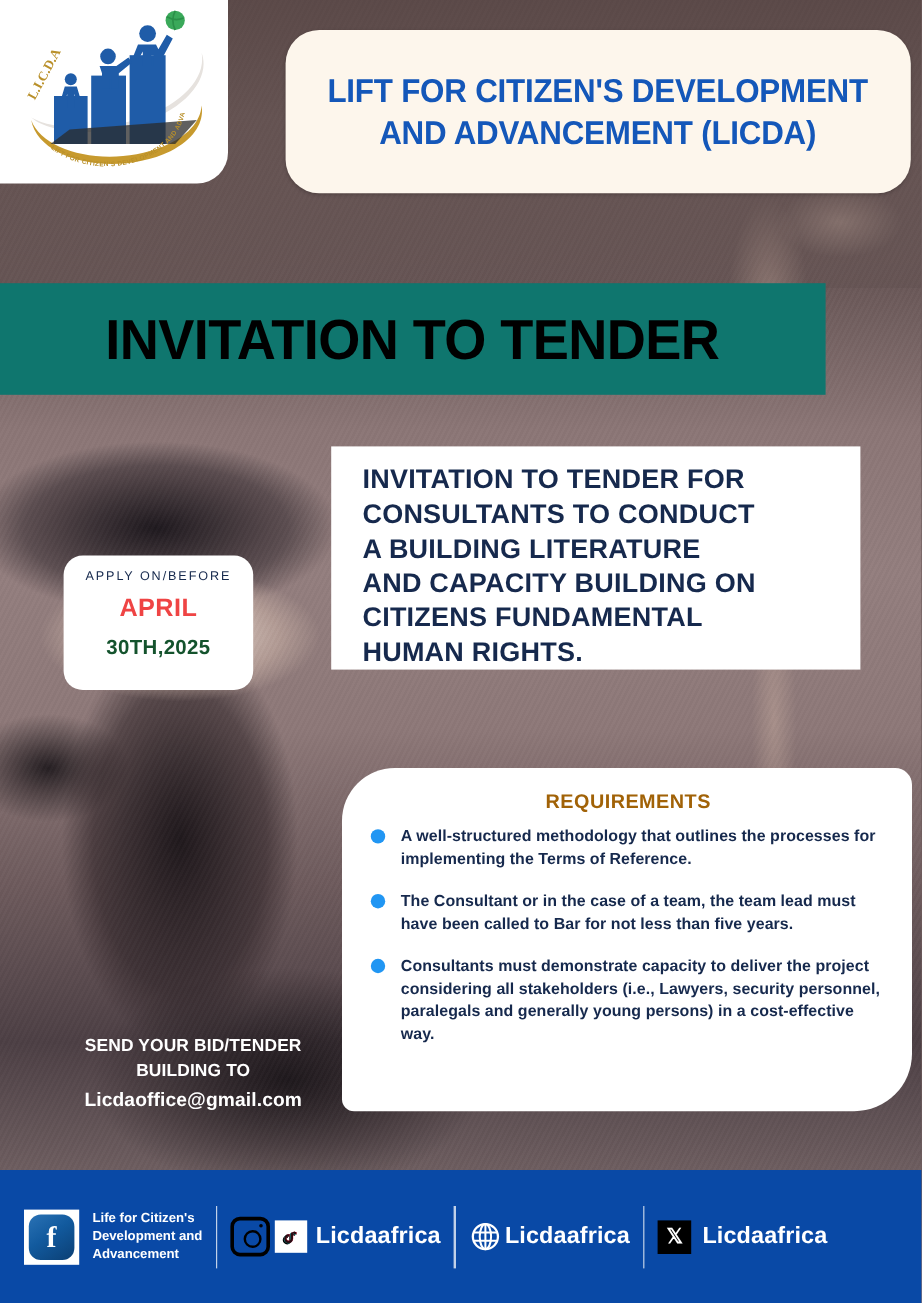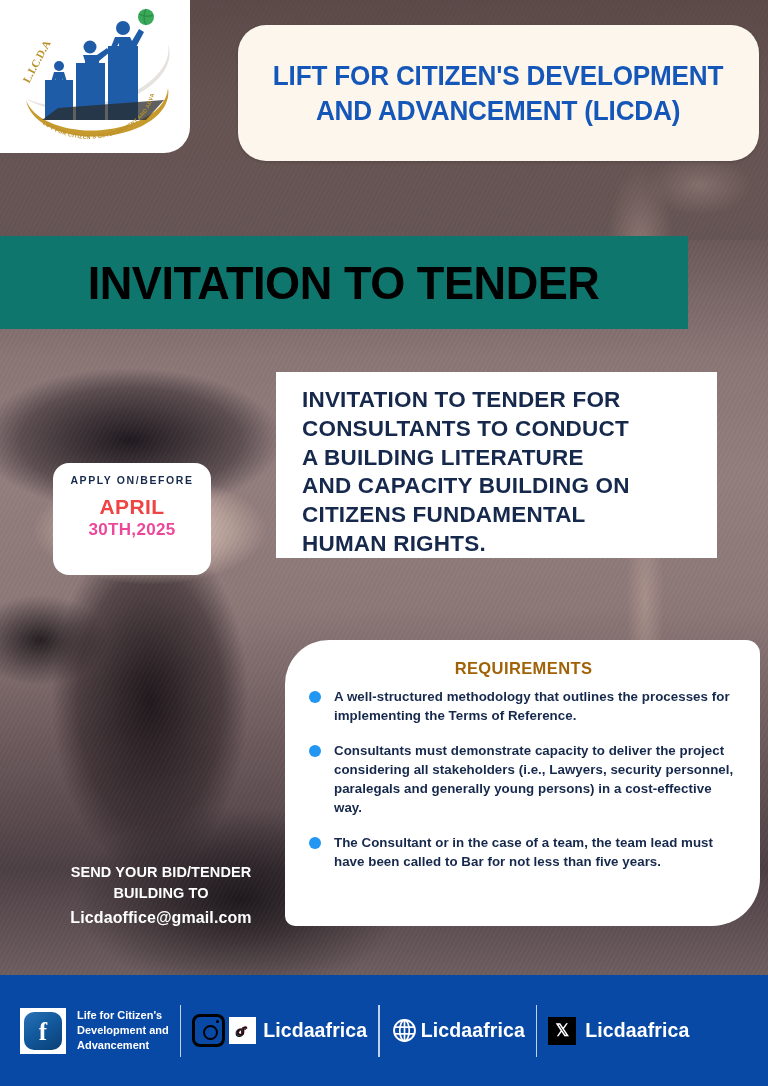--- a/index.html
+++ b/index.html
@@ -115,36 +115,36 @@
     position:absolute;left:53px;top:463px;width:158px;height:112px;
     background:#ffffff;
     border-radius:16px;
     text-align:center;
     box-sizing:border-box;
     padding-top:11px;
   }
   .apply-label{
     color:#16294d;
     font-size:10.5px;
-    font-weight:bold;
+    font-weight:normal;
     letter-spacing:1.6px;
     text-align:center;
   }
   .apply-month{
     color:#ef4444;
     font-size:21px;
     font-weight:bold;
     margin-top:9px;
     letter-spacing:.4px;
   }
   .apply-day{
-    color:#ec4899;
+    color:#14532d;
     font-size:17px;
     font-weight:bold;
-    margin-top:1px;
+    margin-top:11px;
     letter-spacing:.3px;
   }
 
   
   .req-card{
     position:absolute;left:285px;top:640px;width:475px;height:286px;
     background:#ffffff;
     border-top-left-radius:44px;
     border-top-right-radius:14px;
     border-bottom-right-radius:48px;
@@ -324,25 +324,25 @@
 
   <div class="req-card">
     <div class="req-title">REQUIREMENTS</div>
     <ul class="req-list">
       <li class="req-item">
         <span class="req-bullet"></span>
         <span>A well-structured methodology that outlines the processes for implementing the Terms of Reference.</span>
       </li>
       <li class="req-item">
         <span class="req-bullet"></span>
-        <span>Consultants must demonstrate capacity to deliver the project considering all stakeholders (i.e., Lawyers, security personnel, paralegals and generally young persons) in a cost-effective way.</span>
+        <span>The Consultant or in the case of a team, the team lead must have been called to Bar for not less than five years.</span>
       </li>
       <li class="req-item">
         <span class="req-bullet"></span>
-        <span>The Consultant or in the case of a team, the team lead must have been called to Bar for not less than five years.</span>
+        <span>Consultants must demonstrate capacity to deliver the project considering all stakeholders (i.e., Lawyers, security personnel, paralegals and generally young persons) in a cost-effective way.</span>
       </li>
     </ul>
   </div>
 
   <div class="send-block">
     <div class="send-line1">SEND YOUR BID/TENDER</div>
     <div class="send-line2">BUILDING TO</div>
     <div class="send-email">Licdaoffice@gmail.com</div>
   </div>
 

